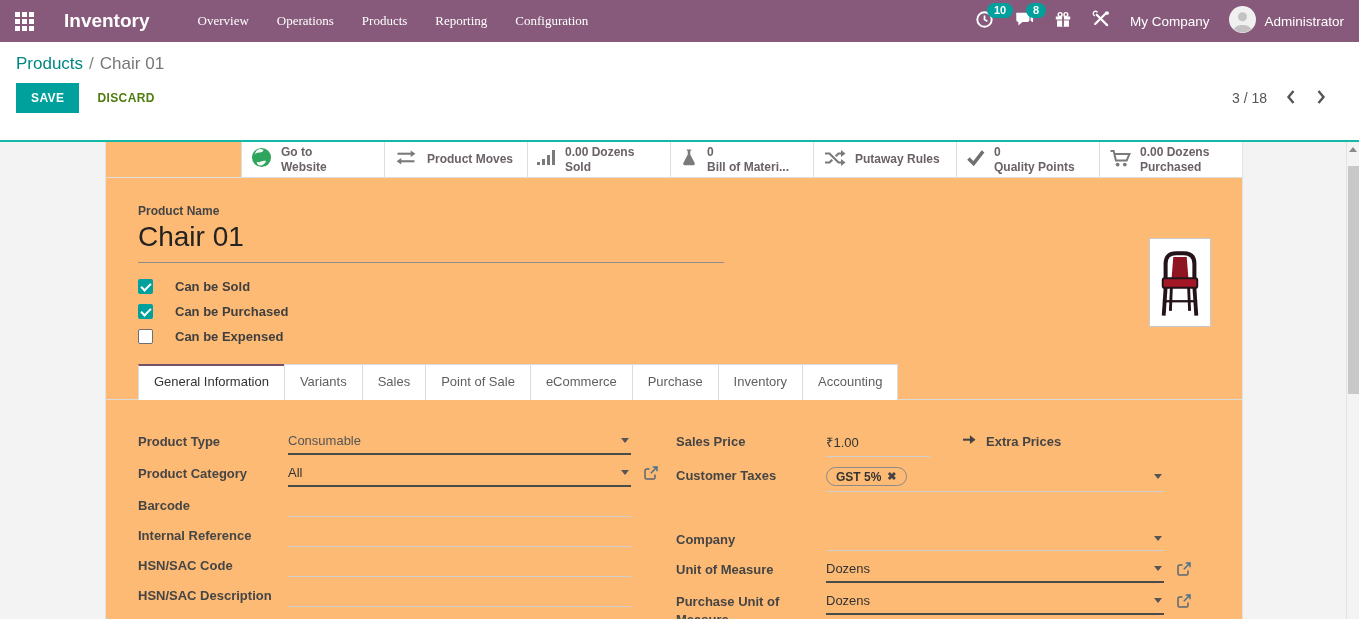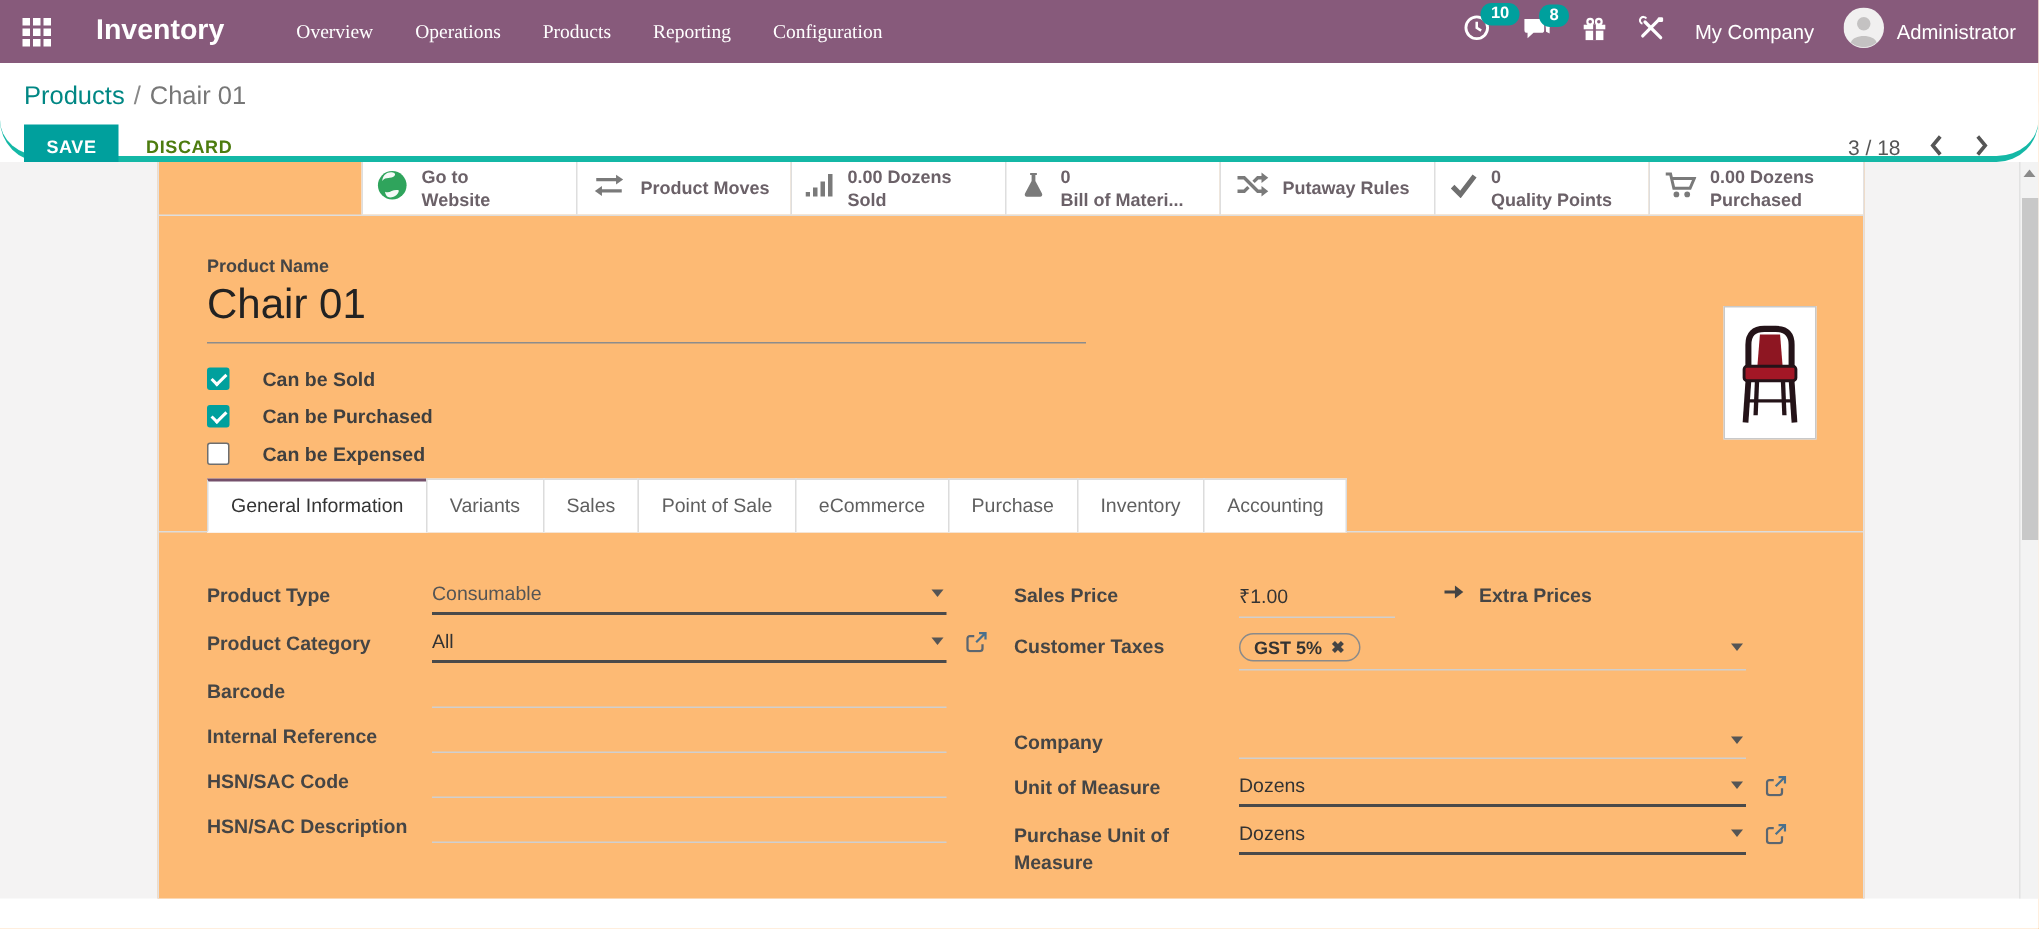--- a/index.html
+++ b/index.html
@@ -15,21 +15,21 @@
   .nav-menu { display:flex; align-items:center; gap:4px;font-family:Liberation Serif, serif; }
   .nav-menu .menu-item { font-size:13px; padding:6px 12px; cursor:pointer; border-radius:2px; }
   .nav-right { margin-left:auto; display:flex; align-items:center; gap:20px; }
   .nav-icon-wrap { position:relative; cursor:pointer; display:flex; }
   .nav-badge { position:absolute; top:-7px; left:12px; background:#00A09D; color:#fff;
     font-size:11px; font-weight:bold; border-radius:9px; padding:1px 7px; line-height:13px; }
   .nav-user { display:flex; align-items:center; gap:8px; cursor:pointer; }
   .nav-text { font-size:13.5px; }
 
   
-  .control-panel { background:#fff; border-bottom:4px solid #14b8a6; height:66px;border-radius:28px; }
+  .control-panel { background:#fff; border-bottom:2px solid #14b8a6; height:100px; }
   .breadcrumb { padding:12px 16px 2px; font-size:17px; }
   .bc-parent { color:#008784; cursor:pointer; }
   .bc-sep { color:#888; margin:0 6px; }
   .bc-current { color:#777; }
   .cp-actions { display:flex; align-items:center; padding:7px 16px 0; }
   .btn-save { background:#00A09D; color:#fff; border:none; font-size:12px; font-weight:bold;
     letter-spacing:.4px; padding:8px 15px; cursor:pointer; font-family:inherit; }
   .btn-discard { background:none; border:none; color:#4d7c0f; font-size:12px; font-weight:bold;
     letter-spacing:.4px; margin-left:18px; cursor:pointer; font-family:inherit; }
   .pager { margin-left:auto; display:flex; align-items:center; gap:16px; margin-right:14px; }
@@ -59,21 +59,21 @@
   .cb.checked { background:#00A09D; position:relative; }
   .cb.checked::after { content:""; position:absolute; left:3px; top:3.5px; width:8px; height:4px;
     border-left:2px solid #fff; border-bottom:2px solid #fff; transform:rotate(-45deg); }
   .cb.unchecked { background:#fff; border:1px solid #6e6e6e; }
   .cb-label { font-size:13px; font-weight:bold; color:#3f3f3f; }
   .img-box { position:absolute; top:60px; right:31px; width:62px; height:89px;
     border:1px solid #c9c9c9; display:flex; align-items:center; justify-content:center;
     background:#fff; cursor:pointer; }
 
   
-  .tabs { display:flex; margin-top:4px; padding-left:32px; border-bottom:1px solid #dcdcdc; }
+  .tabs { display:flex; margin-top:15px; padding-left:32px; border-bottom:1px solid #dcdcdc; }
   .tab { padding:9px 15px 10px; font-size:13px; color:#5f5f5f; background:#fff;
     border:1px solid #dcdcdc; border-bottom:none; margin-right:-1px; cursor:pointer;
     margin-bottom:-1px; }
   .tab.active { color:#333; border-top:2px solid #74506B; padding-top:8px;
     border-bottom:1px solid #fff; }
 
   
   .tab-content { display:flex; padding:30px 32px 0; }
   .col-left { width:493px; margin-right:45px; flex:0 0 auto; }
   .col-right { flex:1; padding-right:46px; }

